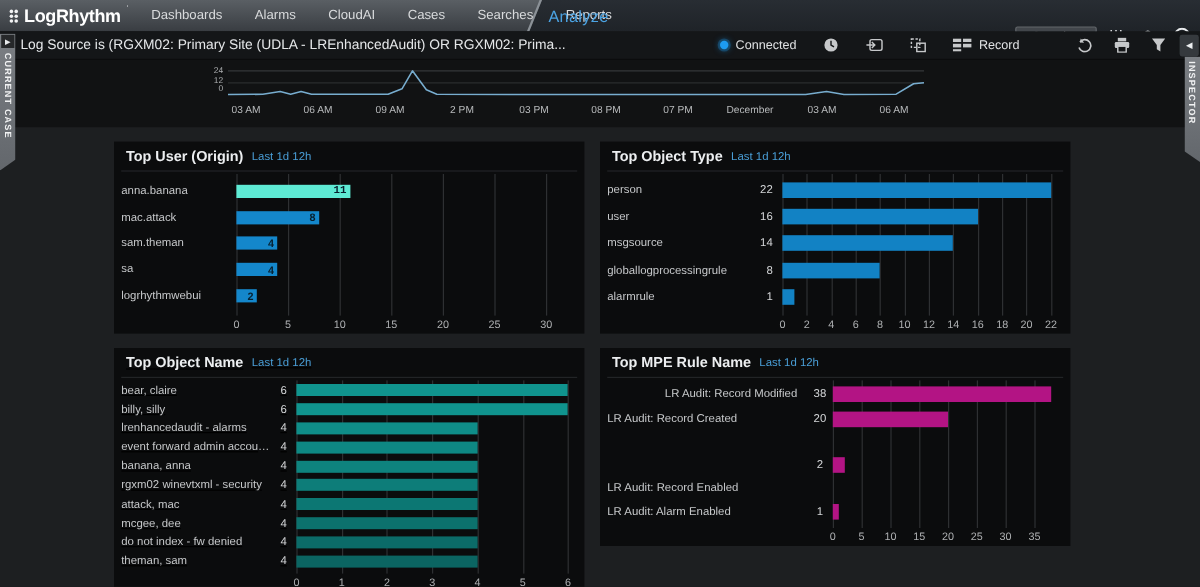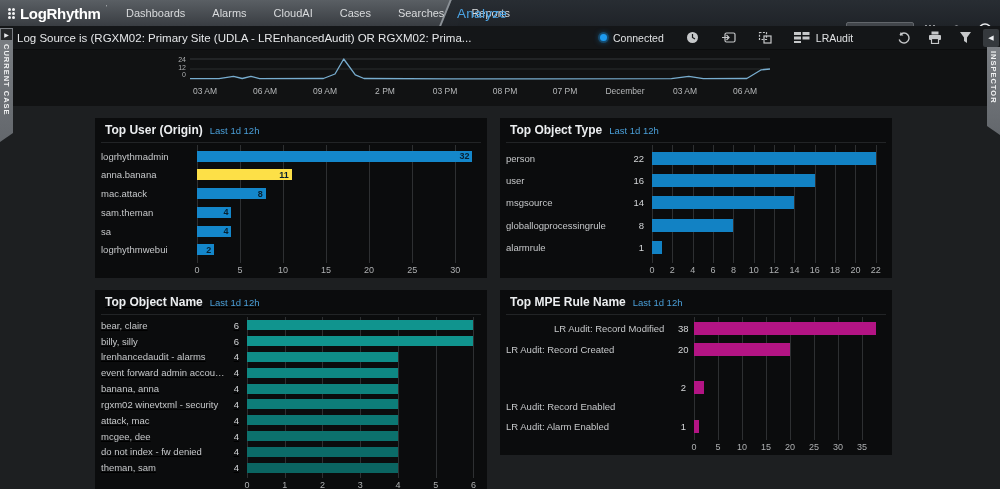--- a/index.html
+++ b/index.html
@@ -183,21 +183,21 @@
       <span class="lraudit">
         <svg width="16" height="11" viewBox="0 0 16 11">
           <g fill="#c6c8ca">
               <rect x="0" y="0" width="7" height="3"></rect>
               <rect x="8.5" y="0" width="7" height="3"></rect>
           <rect x="0" y="4.5" width="7" height="3"></rect>
               <rect x="8.5" y="4.5" width="7" height="3"></rect>
           <rect x="0" y="9" width="7" height="2"></rect>
             </g>
         </svg>
-        <span>LRAudit</span>
+        <span>Record</span>
       </span>
     </div>
     <div class="tb-right">
       <span class="tb-ico">
         <svg width="14" height="13" viewBox="0 0 14 13">
           <path d="M3 4 A5 5 0 1 1 2.2 8.5" fill="none" stroke="#c6c8ca" stroke-width="1.4"></path>
           <path d="M3.6 1 L3 4.4 L6.4 4.6 Z" fill="#c6c8ca"></path>
         </svg>
       </span>
       <span class="tb-ico">
@@ -263,31 +263,23 @@
           <div class="gline" style="left: 0%;"></div>
           <div class="gline" style="left: 15.1515%;"></div>
           <div class="gline" style="left: 30.303%;"></div>
           <div class="gline" style="left: 45.4545%;"></div>
           <div class="gline" style="left: 60.6061%;"></div>
           <div class="gline" style="left: 75.7576%;"></div>
           <div class="gline" style="left: 90.9091%;"></div>
         </div>
       <div class="chart-rows">
           <div class="crow">
-            <div class="clabel" style="width: 96px;">logrhythmadmin</div>
-            <div class="ctrack">
-              <div class="cbar" style="width: 96.9697%; height: 11px; background: rgb(20, 135, 203);">
-                <span style="color: rgb(7, 32, 47);">32</span>
-              </div>
-            </div>
-          </div>
-          <div class="crow">
             <div class="clabel" style="width: 96px;">anna.banana</div>
             <div class="ctrack">
-              <div class="cbar" style="width: 33.3333%; height: 11px; background: #fde047;">
+              <div class="cbar" style="width: 33.3333%; height: 11px; background: #5eead4; font-family: Liberation Mono, monospace;">
                 <span style="color: rgb(7, 32, 47);">11</span>
               </div>
             </div>
           </div>
           <div class="crow">
             <div class="clabel" style="width: 96px;">mac.attack</div>
             <div class="ctrack">
               <div class="cbar" style="width: 24.2424%; height: 11px; background: rgb(20, 135, 203);">
                 <span style="color: rgb(7, 32, 47);">8</span>
               </div>

